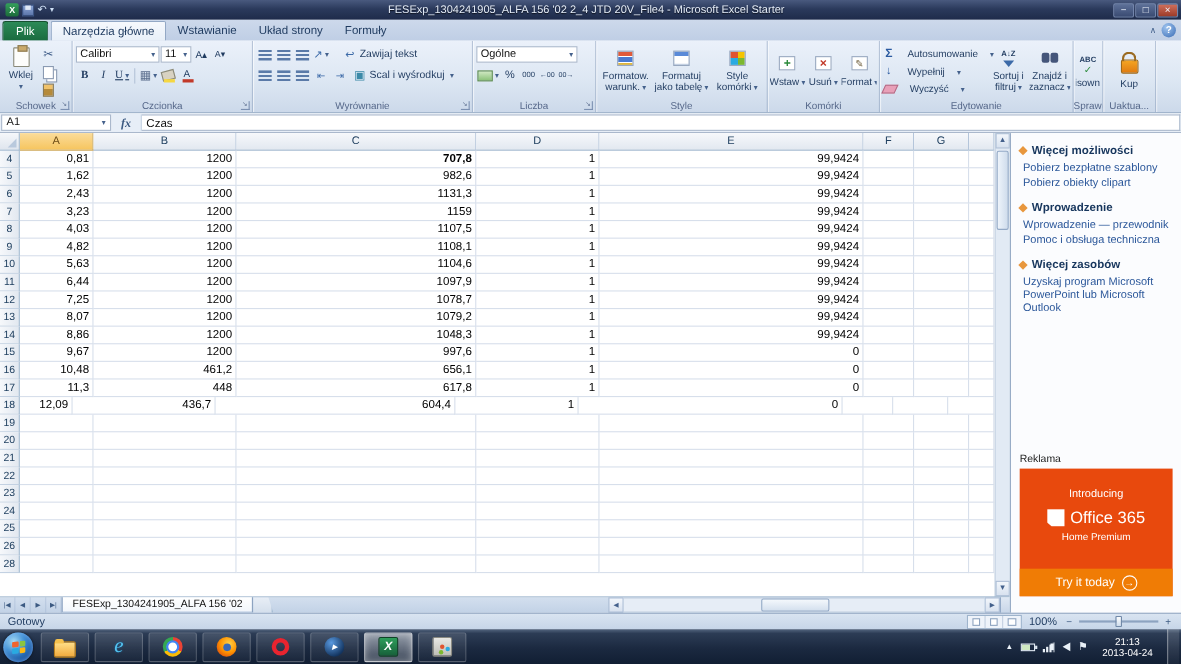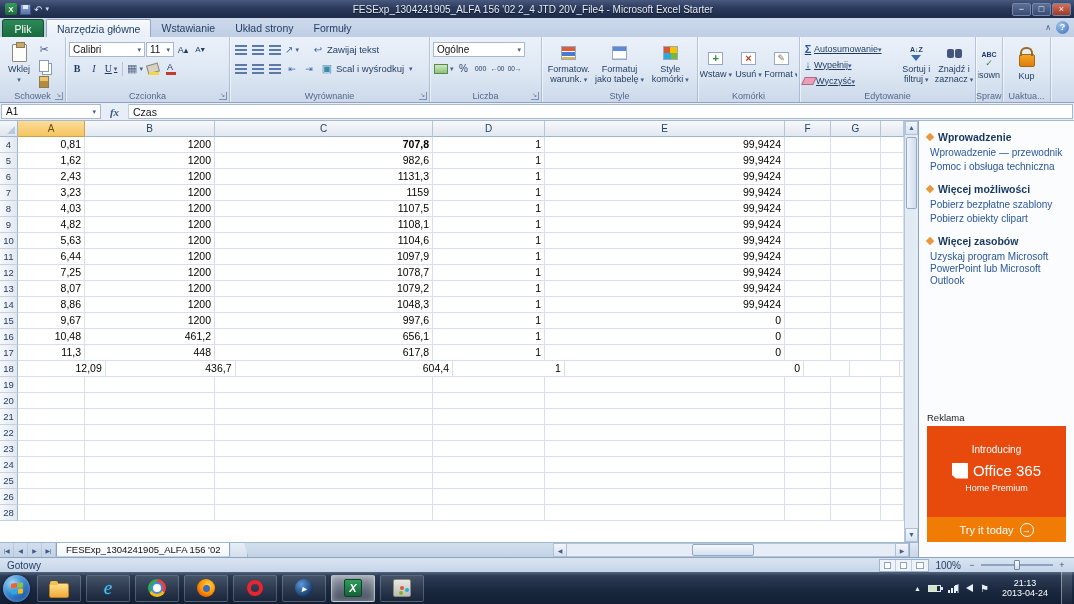--- a/index.html
+++ b/index.html
@@ -106,21 +106,21 @@
 
   
   .cellbtn{width:32px;}
   .i-cellgrid{width:15px;height:13px;border:1px solid #98a8c0;background:#fff;position:relative;display:flex;align-items:center;justify-content:center;}
   .i-insert::after{content:"+";color:#2a8a3a;font-weight:bold;font-size:11px;}
   .i-delete::after{content:"×";color:#c23a2a;font-weight:bold;font-size:11px;}
   .i-formatc::after{content:"✎";color:#7a6a4a;font-size:9px;}
 
   
   .ed-stack{display:flex;flex-direction:column;gap:1px;width:96px;padding-top:2px;}
-  .edbtn{display:flex;align-items:center;gap:0;font-size:9px;height:15px;color:#1f3a5f;white-space:nowrap;text-decoration:underline;}
+  .edbtn{display:flex;align-items:center;gap:11px;font-size:9px;height:15px;color:#1f3a5f;white-space:nowrap;}
   .i-autosum::before{content:"Σ";color:#2a5aa0;font-weight:bold;font-size:11px;}
   .i-filldn::before{content:"↓";color:#2a5aa0;font-size:10px;}
   .i-clear::before{content:"";width:10px;height:6px;background:#e8a0b8;transform:skewX(-25deg);border:1px solid #b06a84;}
   .sortbtn,.findbtn{width:38px;}
   .i-sort{flex-direction:column;}
   .i-sort::before{content:"A↓Z";font-size:7px;color:#1f3a5f;font-weight:bold;}
   .i-sort::after{content:"";border-left:5px solid transparent;border-right:5px solid transparent;border-top:6px solid #3c6aa8;}
   .i-find::before{content:"";width:7px;height:9px;background:#44557a;border-radius:2px;box-shadow:8px 0 0 #44557a;margin-right:8px;}
 
   
@@ -659,21 +659,21 @@
                 <div class="cell" style="width: 130px;">448</div>
                 <div class="cell" style="width: 218px;">617,8</div>
                 <div class="cell" style="width: 112px;">1</div>
                 <div class="cell" style="width: 240px;">0</div>
                 <div class="cell" style="width: 46px;"></div>
                 <div class="cell" style="width: 50px;"></div>
                 <div class="cell" style="flex: 1 1 0%;"></div>
               </div>
               <div class="grow">
                 <div class="rowhdr">18</div>
-                <div class="cell" style="width: 88px;">12,09</div>
+                <div class="cell" style="width: 48px;">12,09</div>
                 <div class="cell" style="width: 130px;">436,7</div>
                 <div class="cell" style="width: 218px;">604,4</div>
                 <div class="cell" style="width: 112px;">1</div>
                 <div class="cell" style="width: 240px;">0</div>
                 <div class="cell" style="width: 46px;"></div>
                 <div class="cell" style="width: 50px;"></div>
                 <div class="cell" style="flex: 1 1 0%;"></div>
               </div>
               <div class="grow">
                 <div class="rowhdr">19</div>
@@ -802,32 +802,32 @@
         </div>
         <div class="splitter"></div>
       </div>
     </div>
 
     <div class="taskpane">
       <div style="display:flex;flex-direction:column;">
           <div class="tp-sec">
             <div class="tp-title">
               <span class="tp-bullet"></span>
+              <span>Więcej możliwości</span>
+            </div>
+            <div class="tp-link">Pobierz bezpłatne szablony</div>
+            <div class="tp-link">Pobierz obiekty clipart</div>
+          </div>
+          <div class="tp-sec">
+            <div class="tp-title">
+              <span class="tp-bullet"></span>
               <span>Wprowadzenie</span>
             </div>
             <div class="tp-link">Wprowadzenie — przewodnik</div>
             <div class="tp-link">Pomoc i obsługa techniczna</div>
-          </div>
-          <div class="tp-sec">
-            <div class="tp-title">
-              <span class="tp-bullet"></span>
-              <span>Więcej możliwości</span>
-            </div>
-            <div class="tp-link">Pobierz bezpłatne szablony</div>
-            <div class="tp-link">Pobierz obiekty clipart</div>
           </div>
           <div class="tp-sec">
             <div class="tp-title">
               <span class="tp-bullet"></span>
               <span>Więcej zasobów</span>
             </div>
             <div class="tp-link">Uzyskaj program Microsoft PowerPoint lub Microsoft Outlook</div>
           </div>
         </div>
       <div class="ad-label">Reklama</div>

